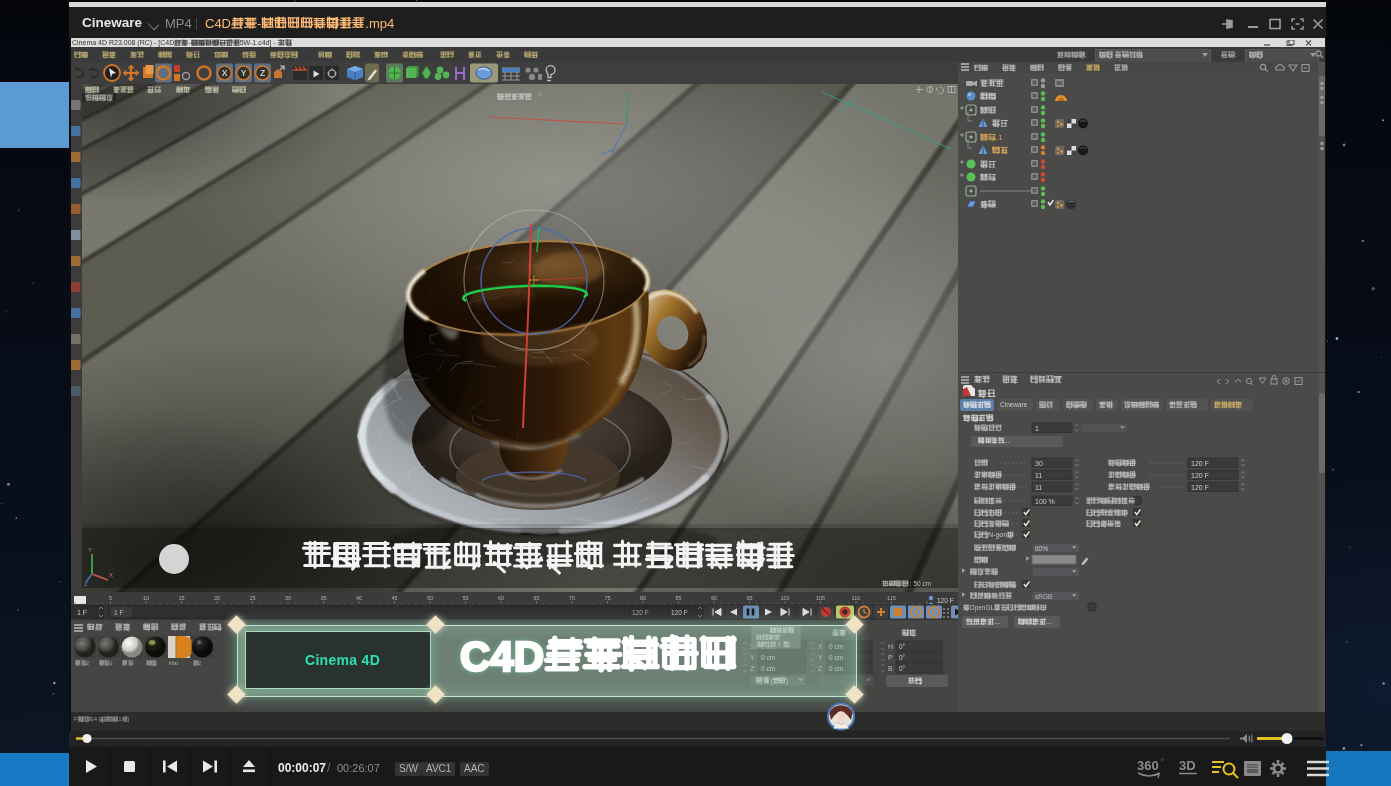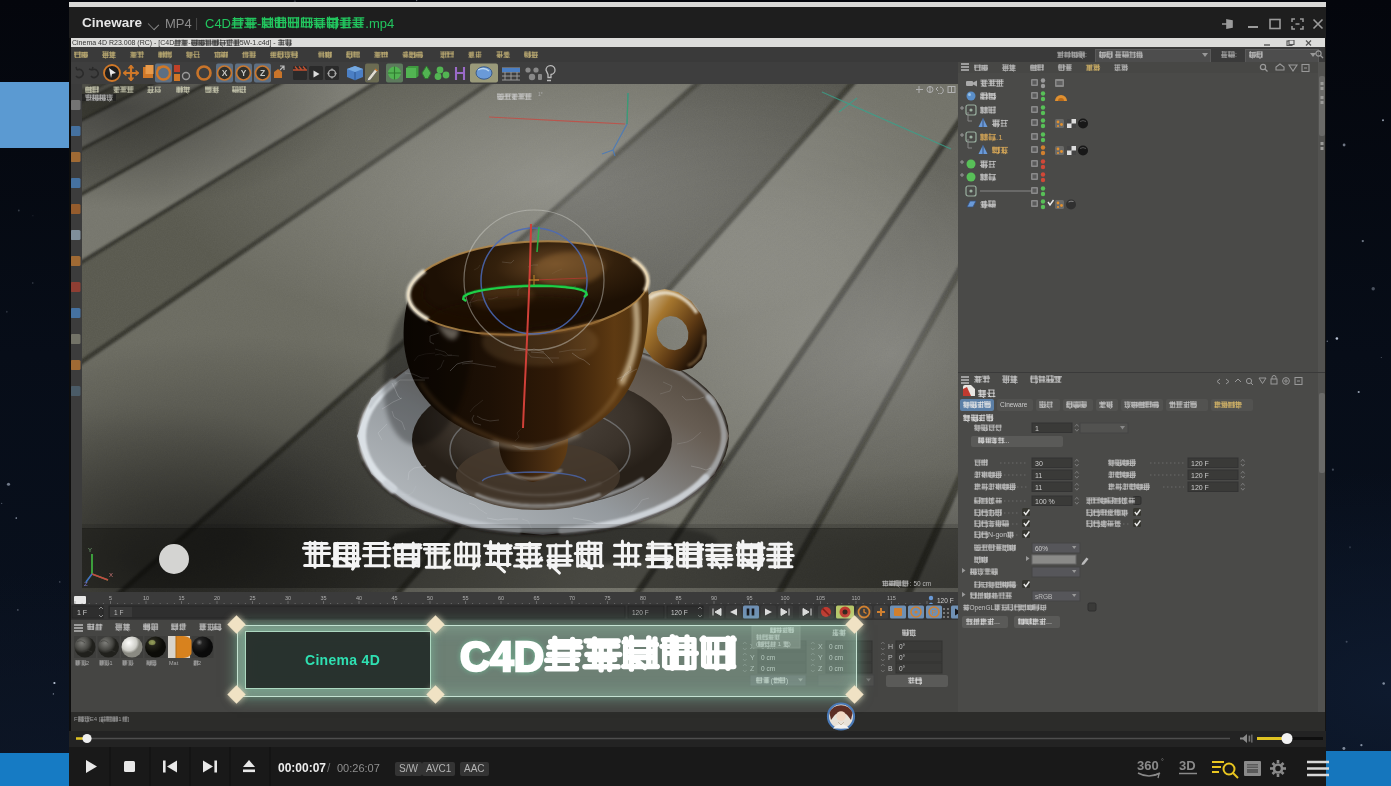--- a/index.html
+++ b/index.html
@@ -12,21 +12,21 @@
 #bluebl{left:0;top:753px;width:69px;height:33px;background:#167bc4}
 #bluebr{left:1326px;top:751px;width:65px;height:35px;background:#1576bd}
 #graystrip{left:69px;top:2px;width:1257px;height:5px;background:#d8d8d6}
 #win{left:69px;top:7px;width:1257px;height:779px;background:#1b1b1b}
 
 #ptitle{left:0;top:0;width:1257px;height:31px;background:#1e1e1e;border-bottom:1px solid #111}
 #ptitle .logo{position:absolute;left:13px;top:8px;font-size:13.5px;font-weight:bold;color:#e6e6e6;letter-spacing:0px}
 #ptitle .chev{position:absolute;left:80px;top:13px;width:8px;height:8px;border-right:1.5px solid #8a8a8a;border-bottom:1.5px solid #8a8a8a;transform:rotate(45deg) scale(1,.8)}
 #ptitle .fmt{position:absolute;left:96px;top:9px;font-size:13px;color:#8b8b8b}
 #ptitle .sep{position:absolute;left:126px;top:9px;font-size:12px;color:#4a4a4a}
-#ptitle .fname{position:absolute;left:136px;top:8.5px;font-size:13px;color:#22c55e}
+#ptitle .fname{position:absolute;left:136px;top:8.5px;font-size:13px;color:#fdba74}
 .wbtn{position:absolute;top:13px;color:#9b9b9b}
 
 #video{left:0;top:31px;width:1257px;height:693px;background:#3c3c3c;overflow:hidden}
 
 #seekrow{left:0;top:724px;width:1257px;height:16px;background:#232323}
 
 #ctrl{left:0;top:740px;width:1257px;height:39px;background:#191919}
 #c4dtitle{left:0;top:0;width:1257px;height:9px;background:#dcdcda}
 #c4dmenu{left:0;top:9px;width:1257px;height:15px;background:#3a3a3a;border-bottom:1px solid #2e2e2e}
 .mitem{position:absolute;top:4px;font-size:7px;color:#bead74}

